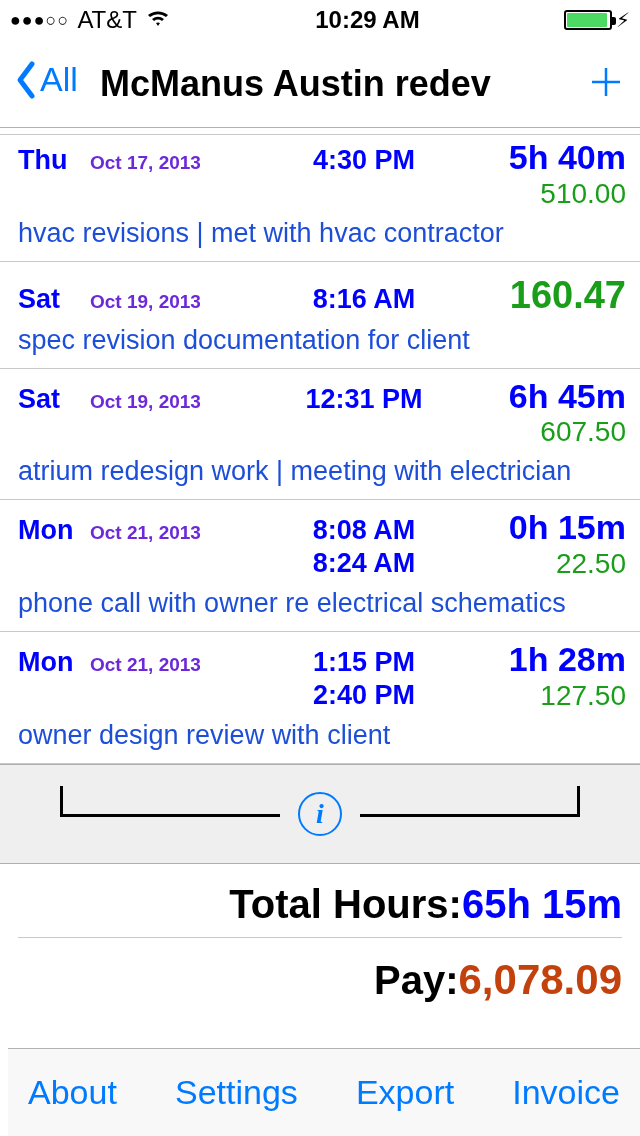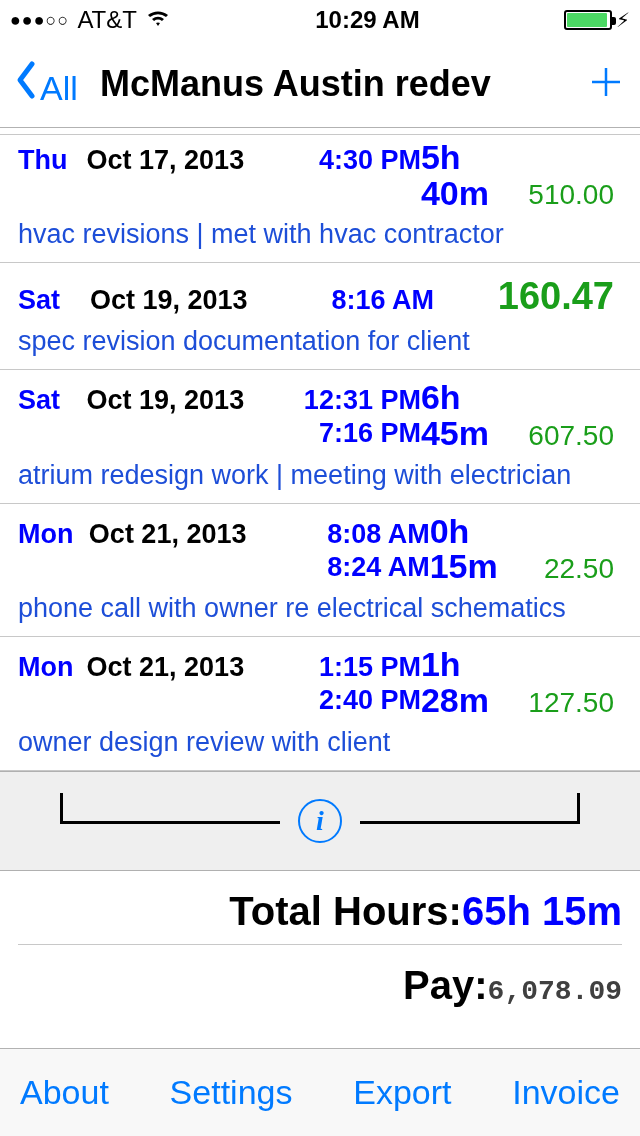--- a/index.html
+++ b/index.html
@@ -44,58 +44,58 @@
   
   .nav-bar {
     height: 88px;
     display: flex;
     align-items: center;
     padding: 0 14px;
     border-bottom: 1px solid #b2b2b2;
     position: relative;
   }
   .nav-back {
-    display: flex; align-items: flex-end; gap: 2px;
+    display: flex; align-items: flex-start; gap: 2px;
     color: #007aff; font-size: 34px;
   }
   .chevron-left svg { width: 24px; height: 40px; }
   .nav-title {
     position: absolute; left: 0; right: 0; text-align: left;
     font-size: 36px; font-weight: 700; pointer-events: none;
     padding: 0 100px; white-space: nowrap; overflow: hidden;
   }
   .nav-add {
     margin-left: auto; color: #007aff;
   }
   .nav-add svg { width: 40px; height: 40px; stroke: #007aff; stroke-width: 2.5; }
 
   
   .entries {
     border-top: 1px solid #c8c8c8;
     margin-top: 6px;
   }
   .entry {
     border-bottom: 1px solid #c8c8c8;
-    padding: 10px 26px 12px 18px;
+    padding: 10px 14px 12px 18px;
   }
   .entry .row1 {
     display: flex;
     align-items: baseline;
   }
   .entry .day { color: #0000ff; font-size: 27px; font-weight: 700; width: 72px; }
-  .entry .date { color: #000000; font-size: 27px; font-weight: 700; width: 200px; }
+  .entry .date { color: #6d28d9; font-size: 19px; font-weight: 700; width: 200px; }
   .entry .times {
-    display: flex; flex-direction: column; align-items: flex-end;
+    display: flex; flex-direction: column; align-items: center;
     color: #0000ff; font-size: 27px; font-weight: 700; margin-left: 4px;
     min-width: 140px;
   }
   .entry .times span + span { margin-top: 2px; }
   .entry .right {
     margin-left: auto; text-align: left;
-    display: flex; flex-direction: row; align-items: flex-end;
+    display: flex; flex-direction: column; align-items: flex-end;
   }
   .entry .duration { color: #0000ff; font-size: 34px; font-weight: 700; line-height: 1.05; }
   .entry .amount { color: #1a9e1a; font-size: 28px; font-weight: 500; margin-top: 2px; }
   .entry.single .amount { font-size: 38px; font-weight: 600; }
   .entry .desc { font-size: 27px; color: #1d4ed8; margin-top: 8px; }
   .entry.compact-top .duration { margin-top: -30px; }
 
   
   .info-divider {
     height: 100px;
@@ -127,25 +127,25 @@
 
   
   .totals { padding: 0 18px; }
   .total-row {
     display: flex; align-items: baseline; justify-content: flex-end;
     padding: 18px 0 10px 0;
   }
   .totals .sep { border-top: 1px solid #c8c8c8; }
   .total-label { font-size: 40px; font-weight: 700; }
   .total-hours { color: #0000ff; font-size: 40px; font-weight: 700; }
-  .total-pay { color: #404040; font-size: 28px; font-weight: 600; font-family: Liberation Mono, monospace; }
+  .total-pay { color: #c2410c; font-size: 42px; font-weight: 600; }
 
   
   .toolbar {
-    position: absolute; bottom: 0; left: 0; right: 0;
+    position: absolute; bottom: 0; left: 8px; right: 0;
     height: 88px;
     border-top: 1px solid #b2b2b2;
     background: #f8f8f8;
     display: flex; align-items: center; justify-content: space-between;
     padding: 0 20px;
   }
   .toolbar button {
     background: none; border: none; color: #007aff;
     font-size: 34px; font-family: inherit;
     cursor: pointer;
@@ -218,21 +218,20 @@
         </span>
       </div>
       <div class="desc">spec revision documentation for client</div>
     </div>
     <div class="entry">
       <div class="row1">
         <span class="day">Sat</span>
         <span class="date">Oct 19, 2013</span>
         <span class="times">
           <span>12:31 PM</span>
-          <span>7:16 PM</span>
         </span>
         <span class="right">
           <span class="duration">6h 45m</span>
           <span class="amount">607.50</span>
         </span>
       </div>
       <div class="desc">atrium redesign work | meeting with electrician</div>
     </div>
     <div class="entry">
       <div class="row1">

